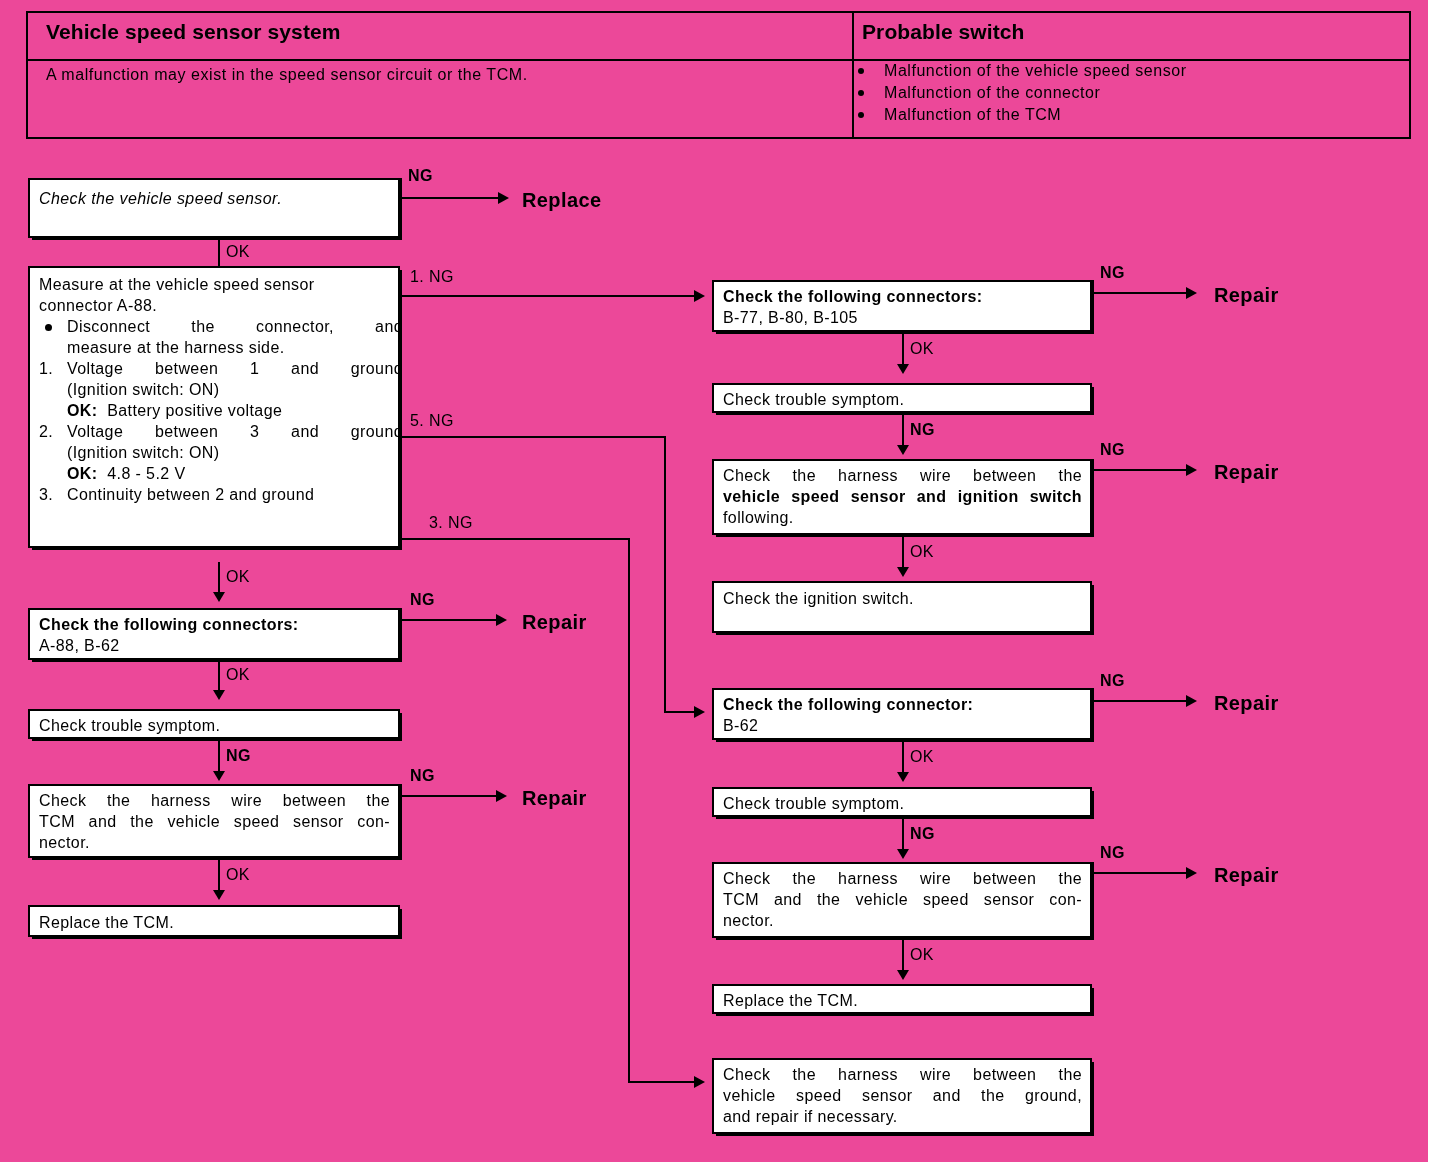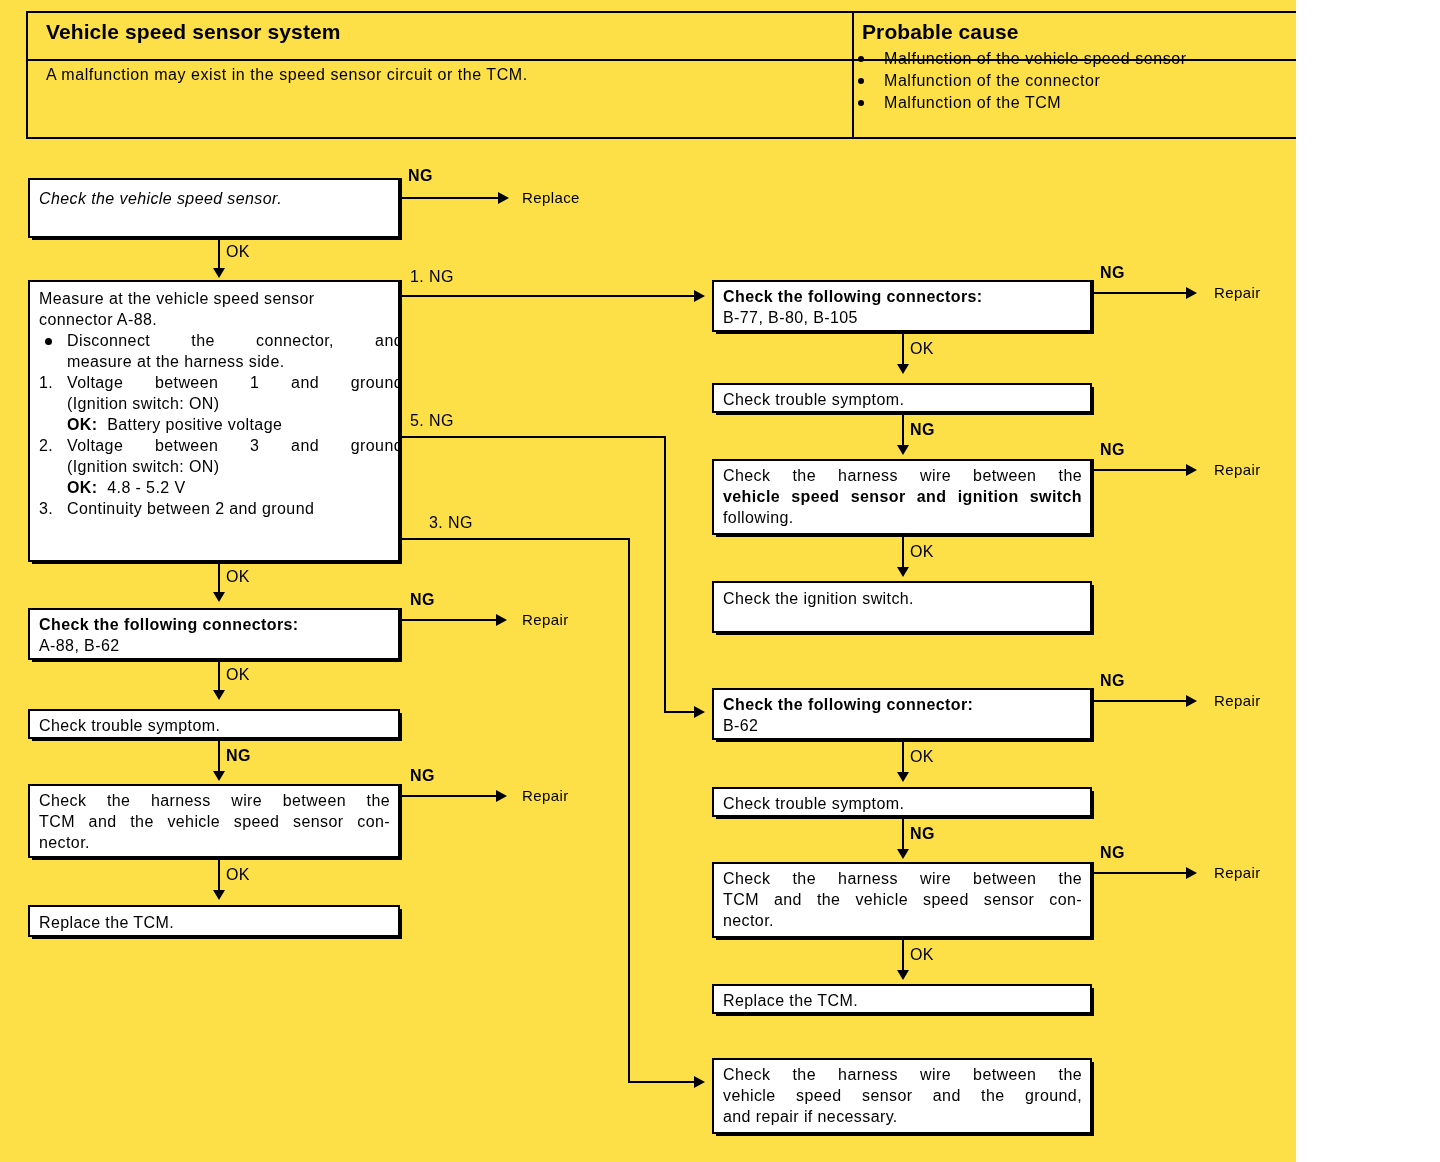--- a/index.html
+++ b/index.html
@@ -6,23 +6,23 @@
     margin: 0;
     padding: 0;
     background: #ffffff;
   }
   body {
     font-family: "Liberation Sans", sans-serif;
     color: #000000;
   }
   #page {
     position: relative;
-    width: 1296px;
+    width: 1428px;
     height: 1162px;
-    background: #fde047;
+    background: #ec4899;
     overflow: hidden;
   }
 
   
   .hdr-table {
     position: absolute;
     left: 26px;
     top: 11px;
     width: 1385px;
     height: 128px;
@@ -54,21 +54,21 @@
   }
   .hdr-body {
     position: absolute;
     font-size: 16px;
     white-space: nowrap;
     letter-spacing: 0.55px;
   }
   .bullet-list {
     position: absolute;
     left: 848px;
-    top: 48px;
+    top: 60px;
     margin: 0;
     padding: 0;
     list-style: none;
   }
   .bullet-list li {
     position: relative;
     padding-left: 36px;
     font-size: 16px;
     line-height: 22px;
     letter-spacing: 0.55px;
@@ -153,37 +153,37 @@
   .lbl {
     position: absolute;
     font-size: 16px;
     font-weight: bold;
     letter-spacing: 0.4px;
     white-space: nowrap;
   }
   .lbl.thin { font-weight: normal; }
   .term {
     position: absolute;
-    font-size: 15px;
-    font-weight: normal;
+    font-size: 20px;
+    font-weight: bold;
     letter-spacing: 0.4px;
     white-space: nowrap;
   }
 </style>
 </head>
 <body>
 
 <div id="page">
 
   <div class="hdr-table">
     <div class="hdr-col-div"></div>
     <div class="hdr-row-div"></div>
   </div>
   <div class="hdr-title" style="left:46px; top:20px;">Vehicle speed sensor system</div>
-  <div class="hdr-title" style="left:862px; top:20px;">Probable cause</div>
+  <div class="hdr-title" style="left:862px; top:20px;">Probable switch</div>
   <div class="hdr-body" style="left:46px; top:66px;">A malfunction may exist in the speed sensor circuit or the TCM.</div>
 
   <ul class="bullet-list">
     <li>
       <span class="bdot"></span>
       <span>Malfunction of the vehicle speed sensor</span>
     </li>
     <li>
       <span class="bdot"></span>
       <span>Malfunction of the connector</span>
@@ -201,21 +201,21 @@
   <div class="v-line" style="left:400px; top:178px; height:20px;"></div>
   <div class="h-line" style="left:400px; top:197px; width:100px;"></div>
   <div class="arrow-r" style="left:498px; top:192px;"></div>
   <div class="lbl" style="left:408px; top:167px;">NG</div>
   <div class="term" style="left:522px; top:189px;">Replace</div>
 
   <div class="v-line" style="left:218px; top:238px; height:38px;"></div>
   <div class="arrow-d" style="left:213px; top:268px;"></div>
   <div class="lbl thin" style="left:226px; top:243px;">OK</div>
 
-  <div class="box meas" style="left:28px; top:280px; width:372px; height:282px;">
+  <div class="box meas" style="left:28px; top:266px; width:372px; height:282px;">
     <div class="txt" style="top:6px; left:9px; right:6px;">
       <span class="line">Measure at the vehicle speed sensor</span><br>
       <span class="line">connector A-88.</span>
       <div class="meas-item" style="padding-left:28px;">
         <span class="meas-dot"></span>
         <span class="just" style="display:block; width:336px;">Disconnect the connector, and</span>
         <span class="ind nowrap">measure at the harness side.</span>
       </div>
       <div class="meas-item">
         <span class="meas-num">1.</span>

